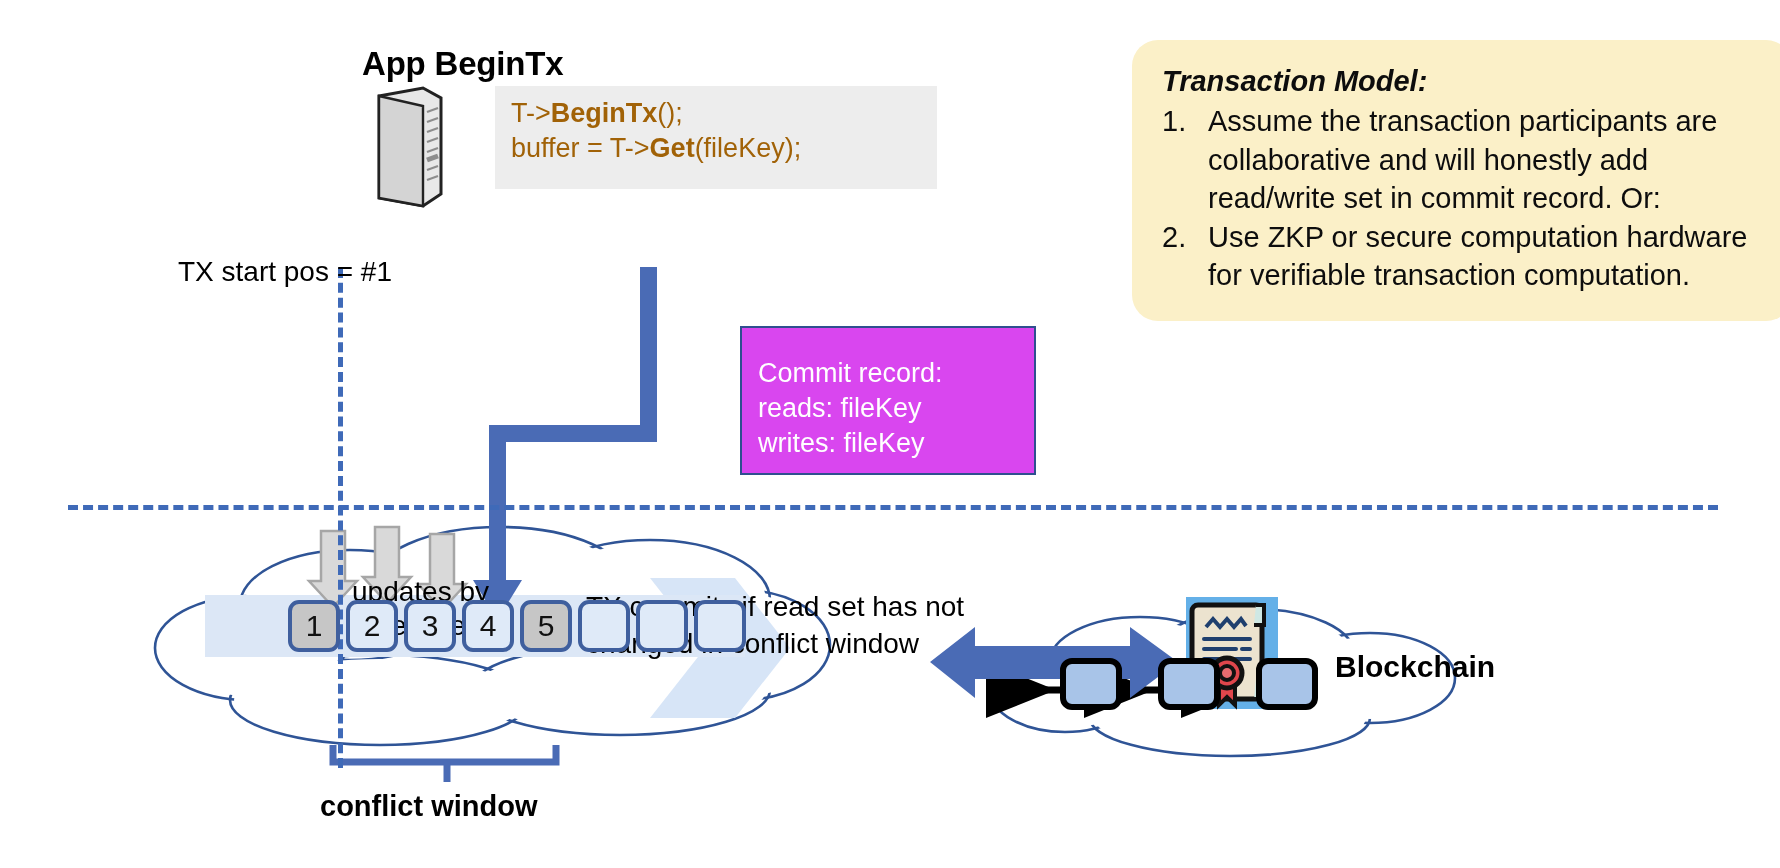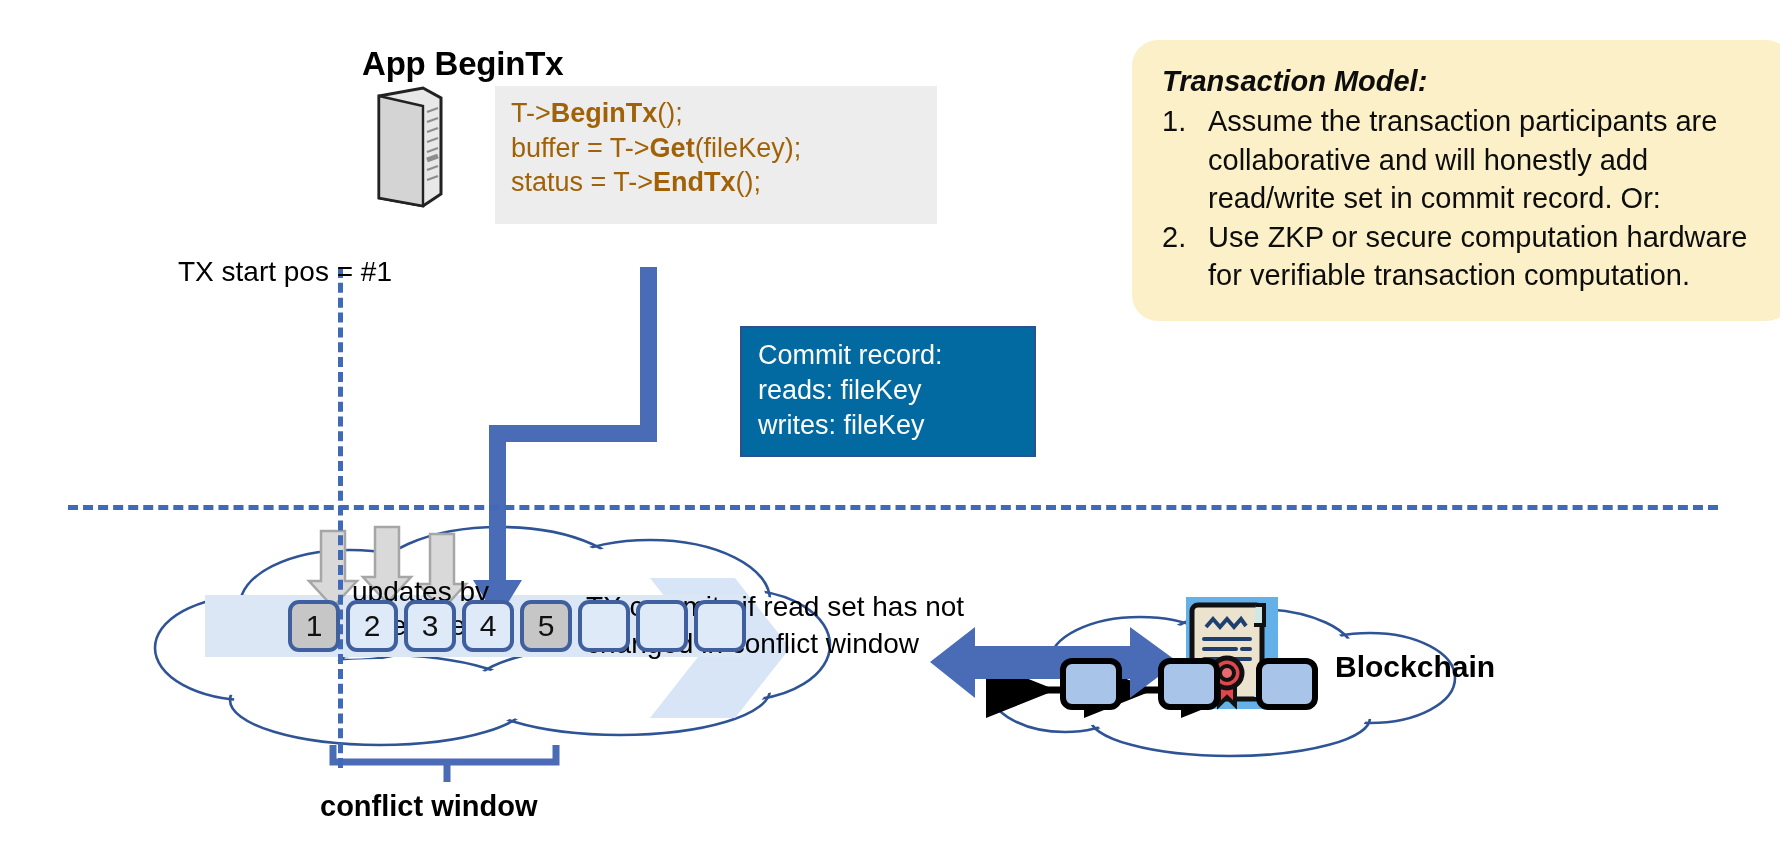--- a/index.html
+++ b/index.html
@@ -30,26 +30,26 @@
     background: #ededed;
     padding: 10px 16px 24px 16px;
     font-size: 27px;
     line-height: 1.285;
     color: #a16207;
     white-space: nowrap;
   }
   .code-box b { font-weight: bold; }
 
   .commit-box {
-    background: #0369a1;
+    background: #d946ef;
     border: 2px solid #2f4f8f;
     color: #ffffff;
     font-size: 27px;
     line-height: 1.30;
-    padding: 10px 16px 12px 16px;
+    padding: 28px 16px 12px 16px;
     white-space: nowrap;
   }
 
   .model-box {
     background: #fbf0c8;
     border-radius: 26px;
     padding: 22px 30px 26px 30px;
     font-size: 29px;
     line-height: 1.32;
     color: #0d0d0d;
@@ -241,23 +241,20 @@
 
   <div class="abs title-app" style="left:362px;top:45px;">App BeginTx</div>
 
   <div class="abs code-box" style="left:495px;top:86px;width:410px;">
     <div>
       <span>T-&gt;</span><b>BeginTx</b><span>();</span>
     </div>
     <div>
       <span>buffer = T-&gt;</span><b>Get</b><span>(fileKey);</span>
     </div>
-    <div>
-      <span>status = T-&gt;</span><b>EndTx</b><span>();</span>
-    </div>
   </div>
 
   <div class="abs commit-box" style="left:740px;top:326px;width:260px;">
     <div>Commit record:</div>
     <div>reads: fileKey</div>
     <div>writes: fileKey</div>
   </div>
 
   <div class="abs model-box" style="left:1090px;top:40px;width:660px;box-sizing:border-box;">
     <div class="model-title">Transaction Model:</div>

